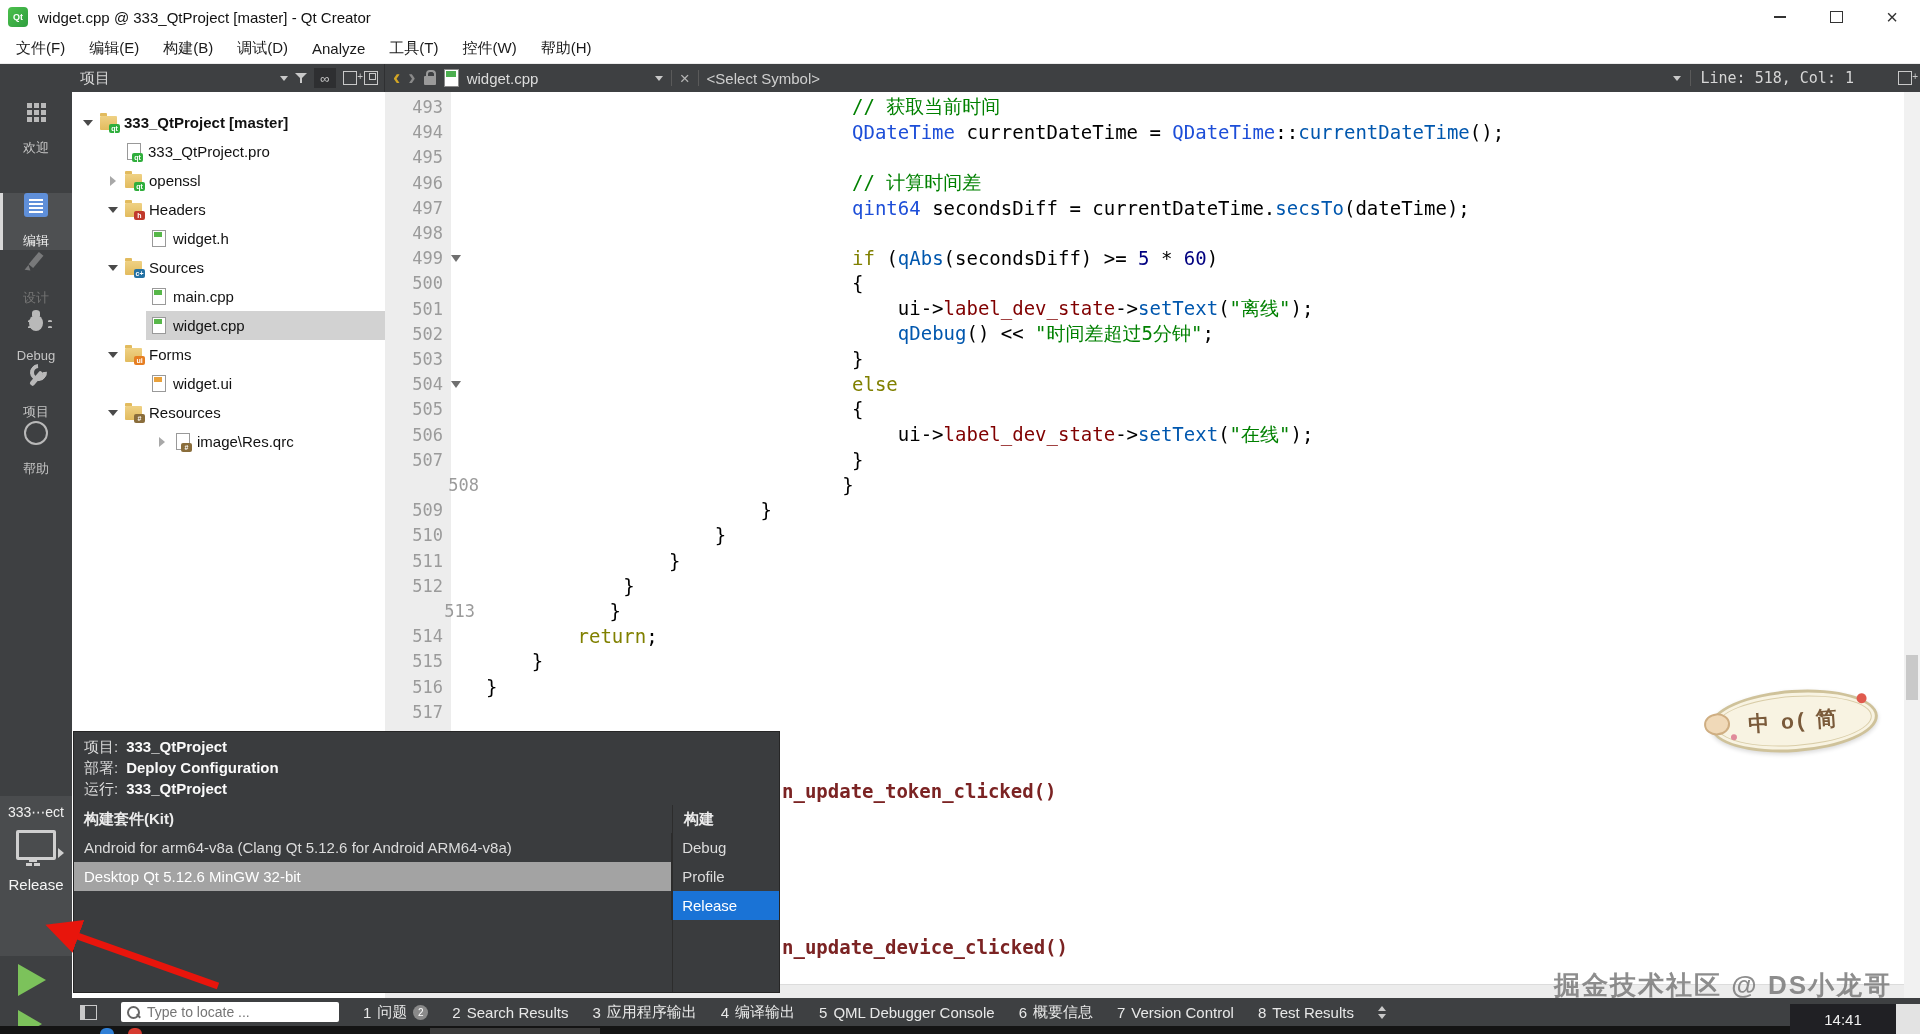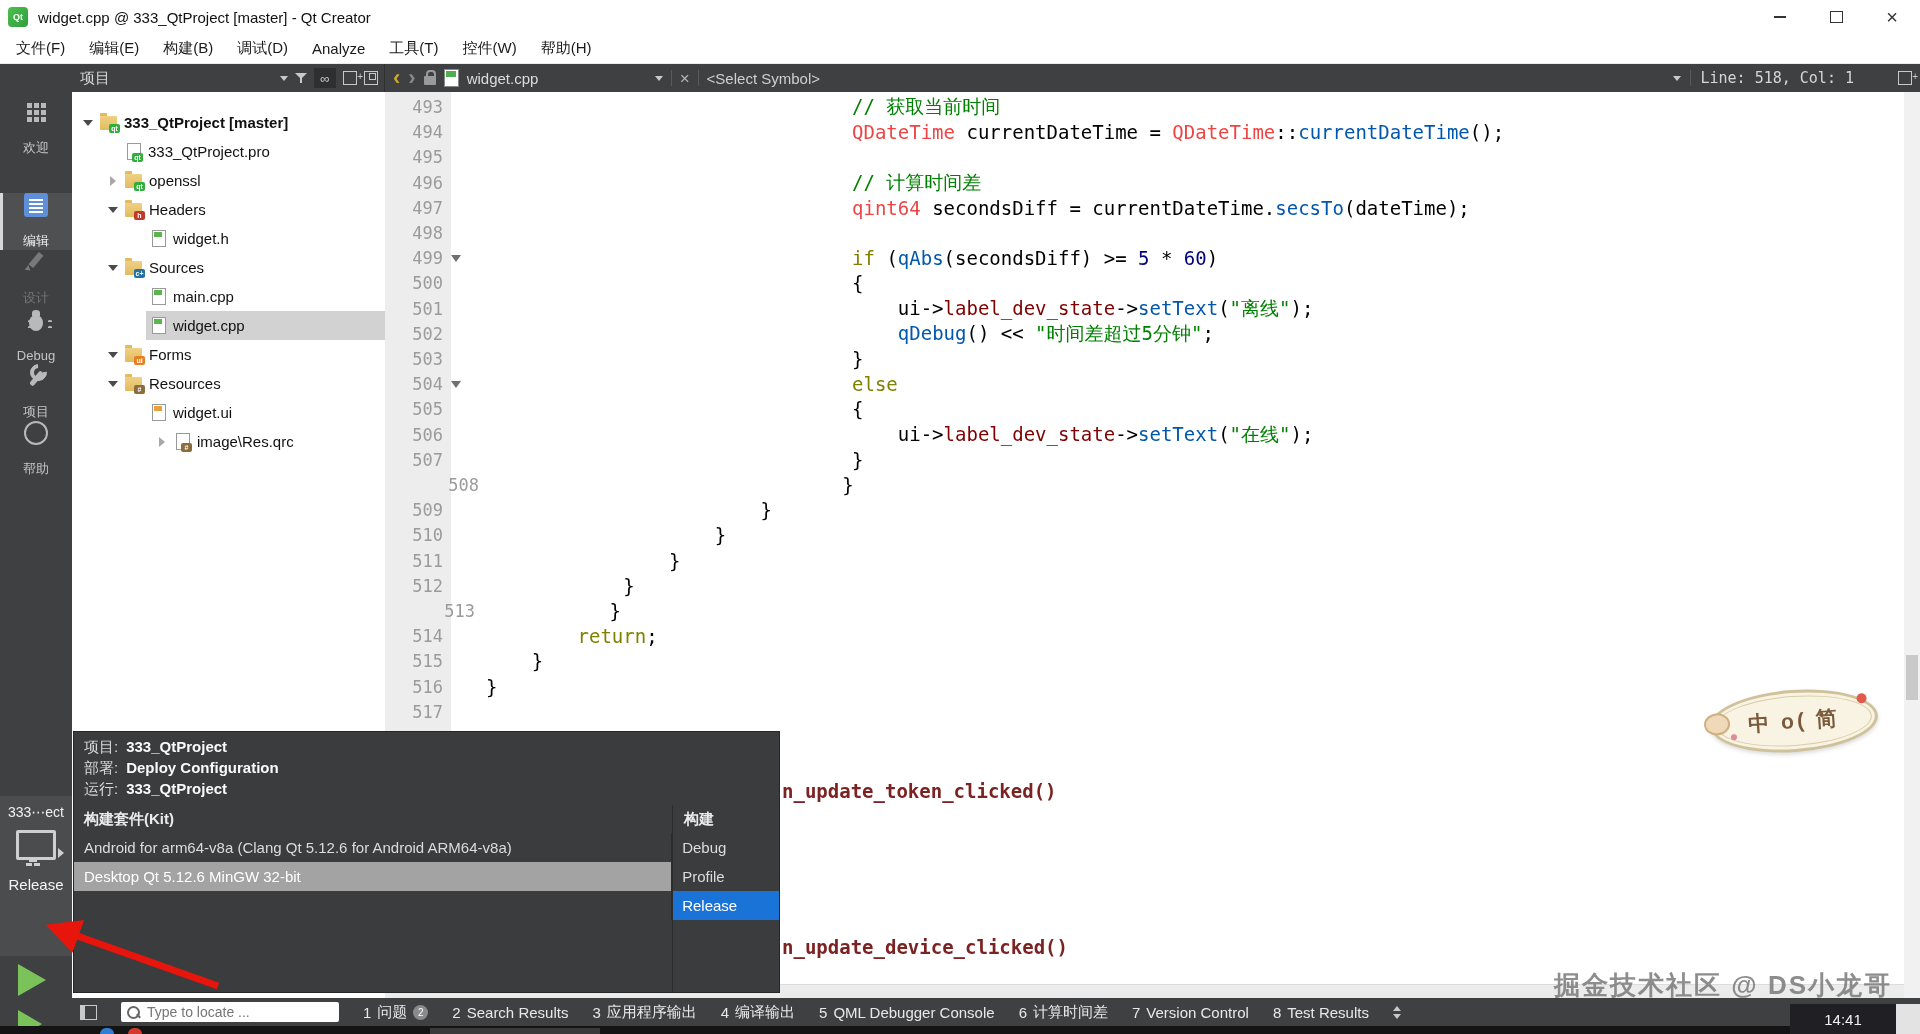--- a/index.html
+++ b/index.html
@@ -121,21 +121,21 @@
   .ti-page.cppfile::after{content:"";position:absolute;left:1px;top:1px;width:8px;height:5px;background:#57b749;}
   .ti-page.uifile::after{content:"";position:absolute;left:1px;top:1px;width:8px;height:5px;background:#e9a13b;}
   
   .editor{position:absolute;left:385px;top:92px;width:1519px;height:906px;background:#ffffff;overflow:hidden;cursor:text;}
   .gutter-bg{position:absolute;left:0;top:0;width:66px;height:100%;background:#ededed;}
   .code-line{position:absolute;left:0;width:100%;height:26px;display:flex;align-items:center;}
   .ln{width:58px;text-align:right;font-family:"DejaVu Sans Mono",monospace;font-size:17px;color:#9b9b9b;flex:none;}
   .foldcol{width:26px;display:flex;justify-content:center;flex:none;}
   .fold-marker{border-top:7px solid #6f6f6f;border-left:5px solid transparent;border-right:5px solid transparent;}
   .code-text{font-family:"DejaVu Sans Mono",monospace;font-size:19px;white-space:pre;padding-left:17px;}
-  .seg-p{color:#000;} .seg-c{color:#008000;} .seg-s{color:#008000;} .seg-t{color:#ef4444;}
+  .seg-p{color:#000;} .seg-c{color:#008000;} .seg-s{color:#008000;} .seg-t{color:#1d4ed8;}
   .seg-f{color:#0057ae;} .seg-k{color:#808000;} .seg-n{color:#000080;} .seg-m{color:#800000;}
   .hidden-decl{position:absolute;font-family:"DejaVu Sans Mono",monospace;font-size:19px;font-weight:bold;
      color:#7b2323;z-index:10;white-space:pre;}
   .hscroll{position:absolute;left:0;bottom:0;width:100%;height:13px;background:#ececec;border-top:1px solid #dcdcdc;cursor:pointer;}
   .vscroll{position:absolute;left:1904px;top:92px;width:16px;height:906px;background:#f1f1f1;cursor:pointer;}
   .vscroll-handle{position:absolute;left:2px;top:563px;width:12px;height:45px;background:#c9c9c9;}
   
   .kit-popup{position:absolute;left:73px;top:731px;width:707px;height:262px;background:#3a3c3e;
      border:1px solid #262626;box-sizing:border-box;z-index:50;color:#ececec;}
   .kp-info{padding:6px 10px 0;}
@@ -374,36 +374,36 @@
         <span class="chev">
           <span class="chev-exp"></span>
         </span>
         <span class="trow-content">
           <span class="ti ti-folder">
             <span class="badge b-orange">ui</span>
           </span>
           <span>Forms</span>
         </span>
       </div>
+      <div class="tree-row" style="padding-left: 58px;">
+        <span class="chev"></span>
+        <span class="trow-content">
+          <span class="ti ti-page uifile"></span>
+          <span>widget.ui</span>
+        </span>
+      </div>
       <div class="tree-row" style="padding-left: 33px;">
         <span class="chev">
           <span class="chev-exp"></span>
         </span>
         <span class="trow-content">
           <span class="ti ti-folder">
             <span class="badge b-brown">#</span>
           </span>
           <span>Resources</span>
-        </span>
-      </div>
-      <div class="tree-row" style="padding-left: 58px;">
-        <span class="chev"></span>
-        <span class="trow-content">
-          <span class="ti ti-page uifile"></span>
-          <span>widget.ui</span>
         </span>
       </div>
       <div class="tree-row" style="padding-left: 82px;">
         <span class="chev">
           <span class="chev-col"></span>
         </span>
         <span class="trow-content">
           <span class="ti ti-page ">
             <span class="badge b-brown">#</span>
           </span>
@@ -607,21 +607,21 @@
         <span class="pane">
           <span>4</span>
           <span>编译输出</span>
         </span>
         <span class="pane">
           <span>5</span>
           <span>QML Debugger Console</span>
         </span>
         <span class="pane">
           <span>6</span>
-          <span>计算时间差</span>
+          <span>概要信息</span>
         </span>
         <span class="pane">
           <span>7</span>
           <span>Version Control</span>
         </span>
         <span class="pane">
           <span>8</span>
           <span>Test Results</span>
         </span>
       </span>

